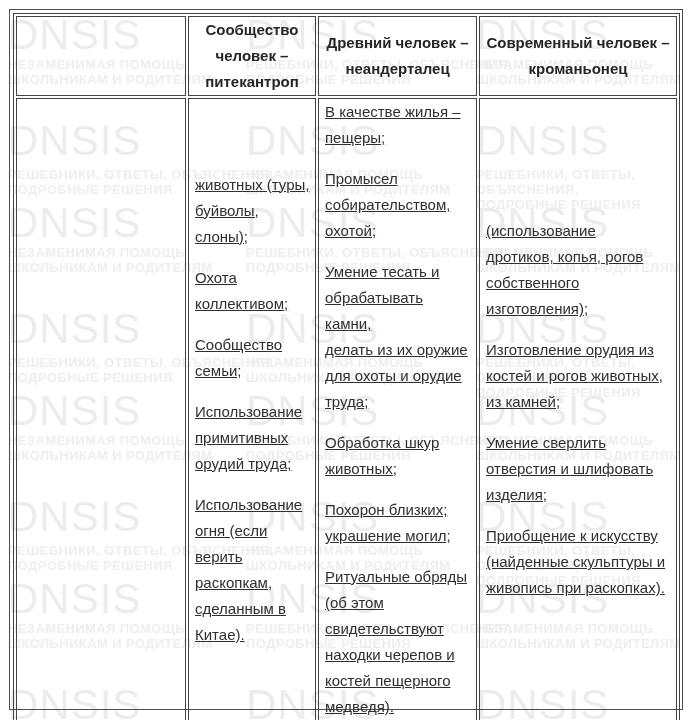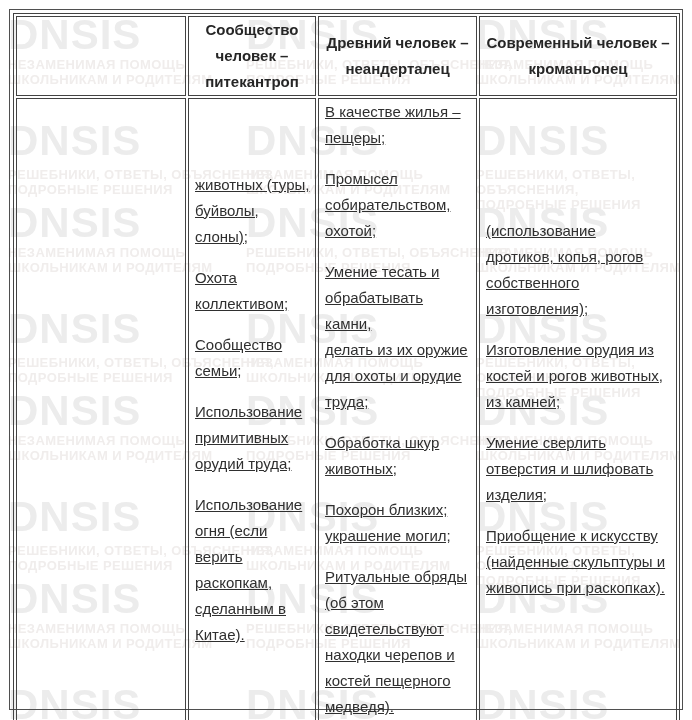--- a/index.html
+++ b/index.html
@@ -13,21 +13,21 @@
 
   
   .watermark-layer {
     position: absolute; inset: 0;
     z-index: 0;
     pointer-events: none;
   }
   .wm-brand {
     position: absolute;
     font-size: 42px;
-    font-weight: bold;
+    font-weight: normal;
     letter-spacing: 1px;
     line-height: 1;
     white-space: nowrap;
   }
   .wm-tag {
     position: absolute;
     font-size: 13px;
     font-weight: bold;
     letter-spacing: 0.4px;
     line-height: 15px;

